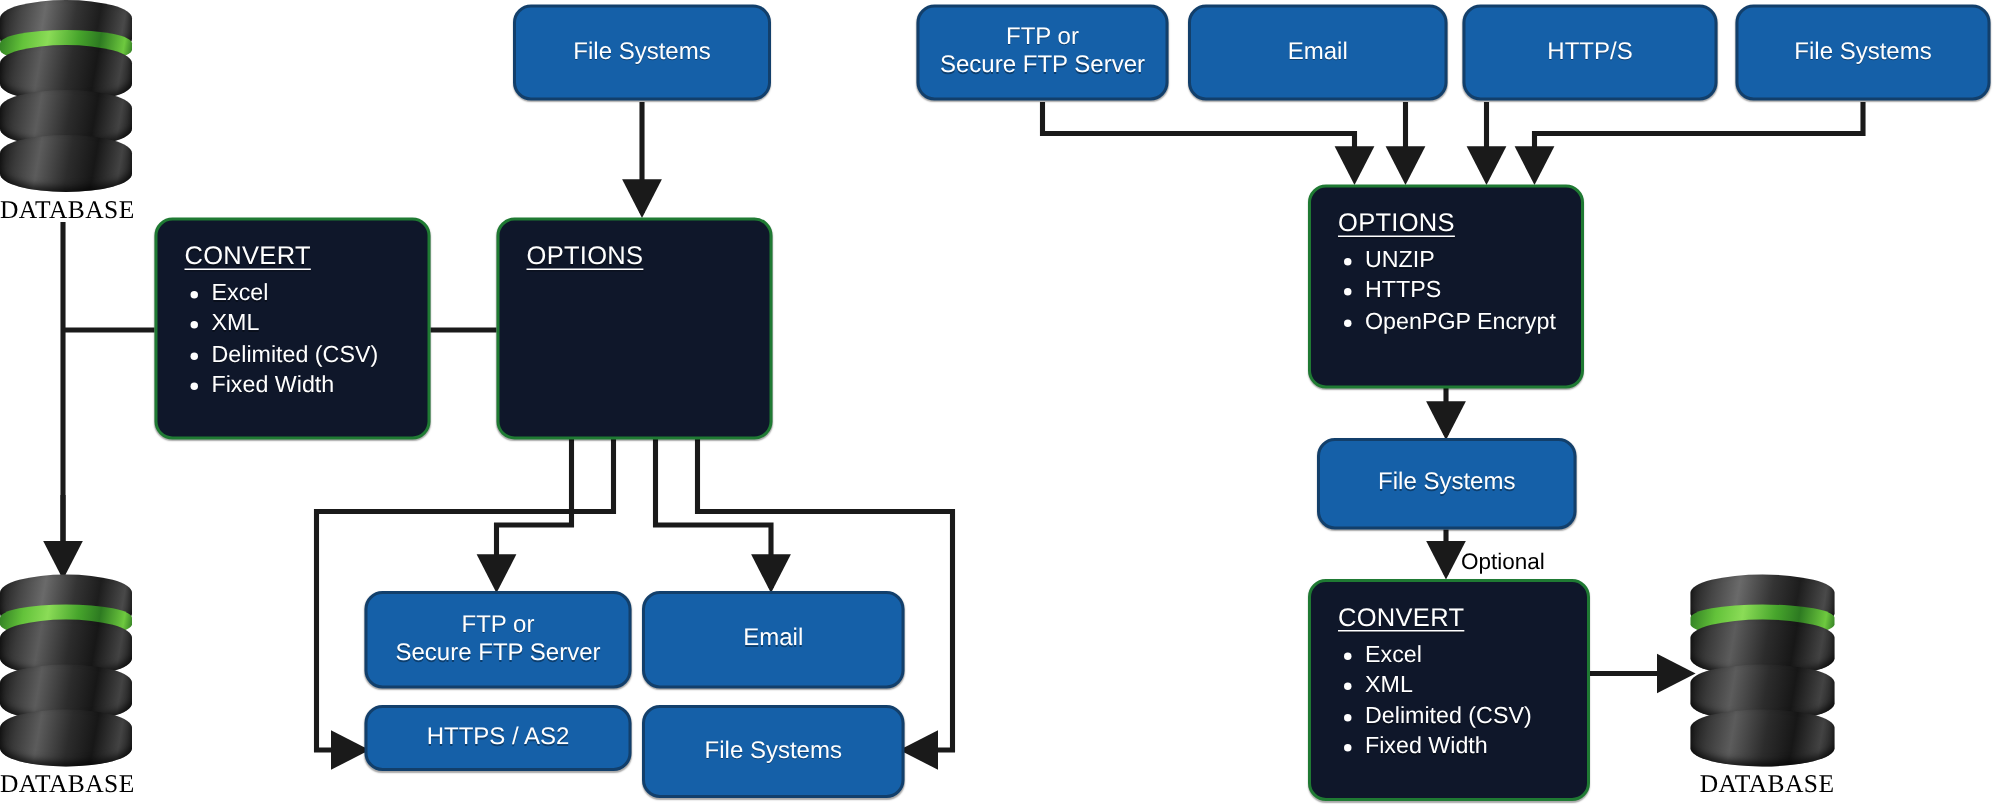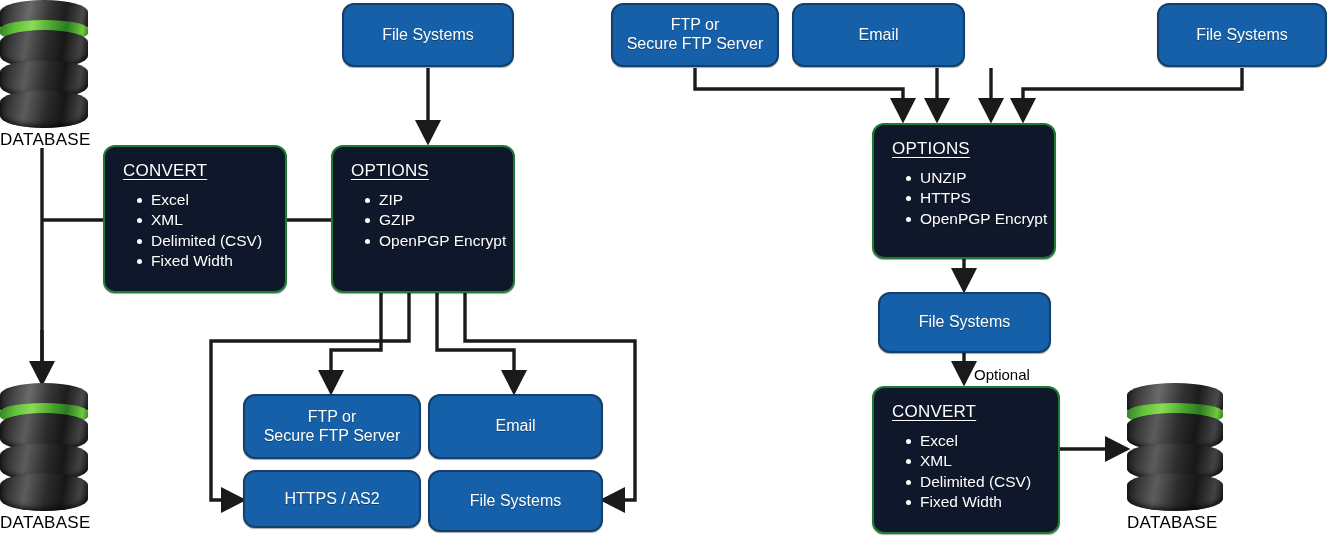--- a/index.html
+++ b/index.html
@@ -37,21 +37,21 @@
   }
   .green .g-title{
     font-size:17px;
     text-decoration:underline;
     text-underline-offset:3px;
     margin:0 0 6px 2px;
     letter-spacing:.2px;
     text-align:left;
   }
   .green ul{
-    list-style:none;margin:10px;padding:0;text-align:left;
+    list-style:none;margin:0;padding:0;text-align:left;
   }
   .green li{
     font-size:15.5px;
     margin:0 0 2px 6px;
     position:relative;
     padding-left:14px;
     white-space:nowrap;
   }
   .green li:before{
     content:"";position:absolute;left:0;top:7px;
@@ -71,23 +71,23 @@
   .disc.top{
     background:linear-gradient(100deg,#1b1b1b 0%,#454545 16%,#6a6a6a 33%,#343434 55%,#1d1d1d 72%,#4a4a4a 90%,#202020 100%);
   }
   .ring{
     position:absolute;left:0;width:100%;
     border-radius:50%/40%;
     background:linear-gradient(100deg,#2f7d22 0%,#63c23a 18%,#8bdc57 36%,#47a52c 58%,#2d7a21 74%,#6ec93f 92%,#2b7420 100%);
   }
   .db-label{
     position:absolute;left:0;width:100%;
-    text-align:left;color:#000000;
+    text-align:right;color:#000000;
     font-size:17px;letter-spacing:.3px;
-    font-family:Liberation Sans, sans-serif;
+    font-family:Liberation Serif, serif;
   }
 
   
   .annot{
     position:absolute;color:#000000;font-size:15px;
   }
 </style>
 </head>
 <body>
 
@@ -150,37 +150,32 @@
       <li>Fixed Width</li>
     </ul>
   </div>
 
   <div class="node blue" style="left:342px;top:3px;width:172px;height:64px;">
     <span>File Systems</span>
   </div>
 
   <div class="node green" style="left:331px;top:145px;width:184px;height:148px;">
     <div class="g-title">OPTIONS</div>
-    <ul>
-      <li>ZIP</li>
-      <li>GZIP</li>
-      <li>OpenPGP Encrypt</li>
-    </ul>
   </div>
 
   <div class="node blue" style="left:243px;top:394px;width:178px;height:65px;flex-direction:column;">
     <span>FTP or</span>
     <span>Secure FTP Server</span>
   </div>
 
   <div class="node blue" style="left:428px;top:394px;width:175px;height:65px;">
     <span>Email</span>
   </div>
 
-  <div class="node blue" style="left:243px;top:470px;width:178px;height:58px;">
+  <div class="node blue" style="left:243px;top:470px;width:178px;height:44px;">
     <span>HTTPS / AS2</span>
   </div>
 
   <div class="node blue" style="left:428px;top:470px;width:175px;height:62px;">
     <span>File Systems</span>
   </div>
 
   <div class="db" style="left:0px;top:383px;width:88px;height:153px;">
     <div class="db-stack" style="height:128px;">
       <div class="disc top" style="top:0px;height:38px;"></div>
@@ -194,20 +189,23 @@
 
   <div class="node blue" style="left:611px;top:3px;width:168px;height:64px;flex-direction:column;">
     <span>FTP or</span>
     <span>Secure FTP Server</span>
   </div>
 
   <div class="node blue" style="left:792px;top:3px;width:173px;height:64px;">
     <span>Email</span>
   </div>
 
+  <div class="node blue" style="left:975px;top:3px;width:170px;height:64px;">
+    <span>HTTP/S</span>
+  </div>
 
   <div class="node blue" style="left:1157px;top:3px;width:170px;height:64px;">
     <span>File Systems</span>
   </div>
 
   <div class="node green" style="left:872px;top:123px;width:184px;height:136px;">
     <div class="g-title">OPTIONS</div>
     <ul>
       <li>UNZIP</li>
       <li>HTTPS</li>

